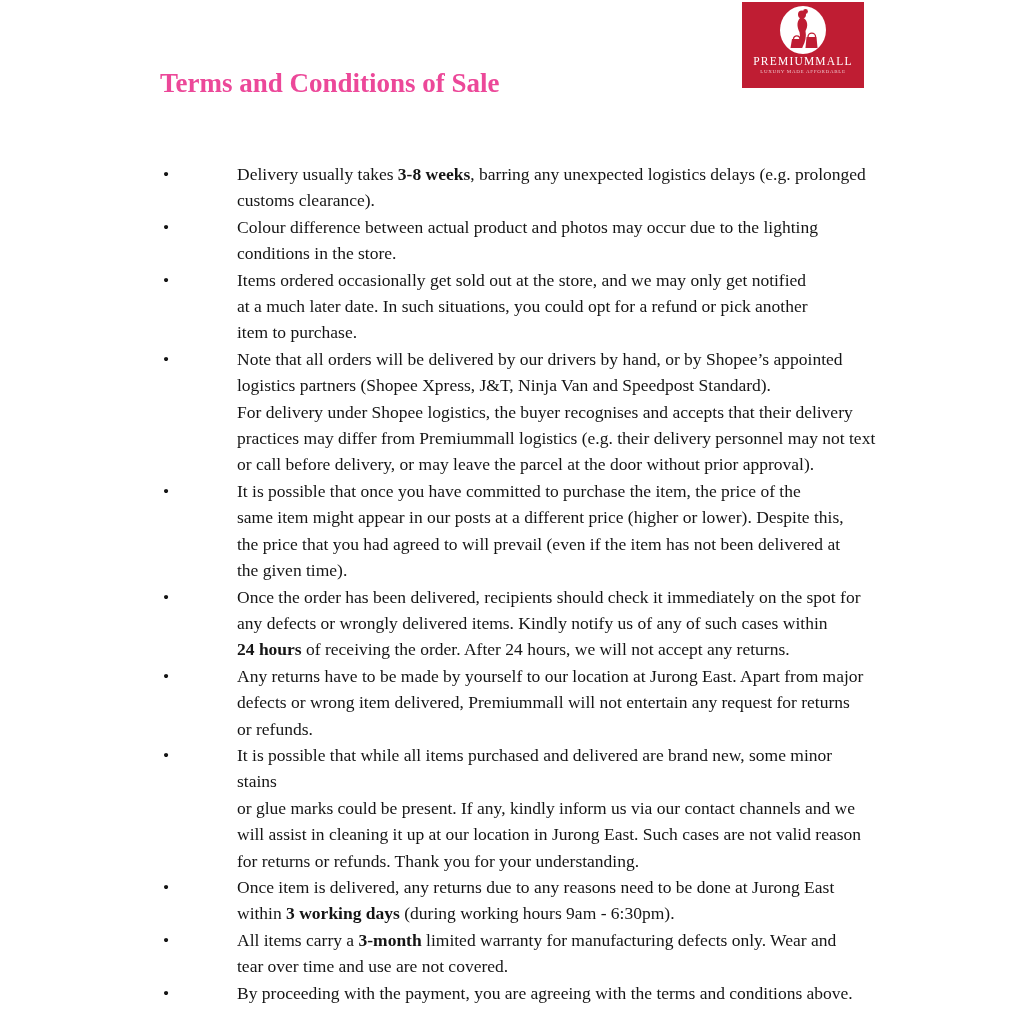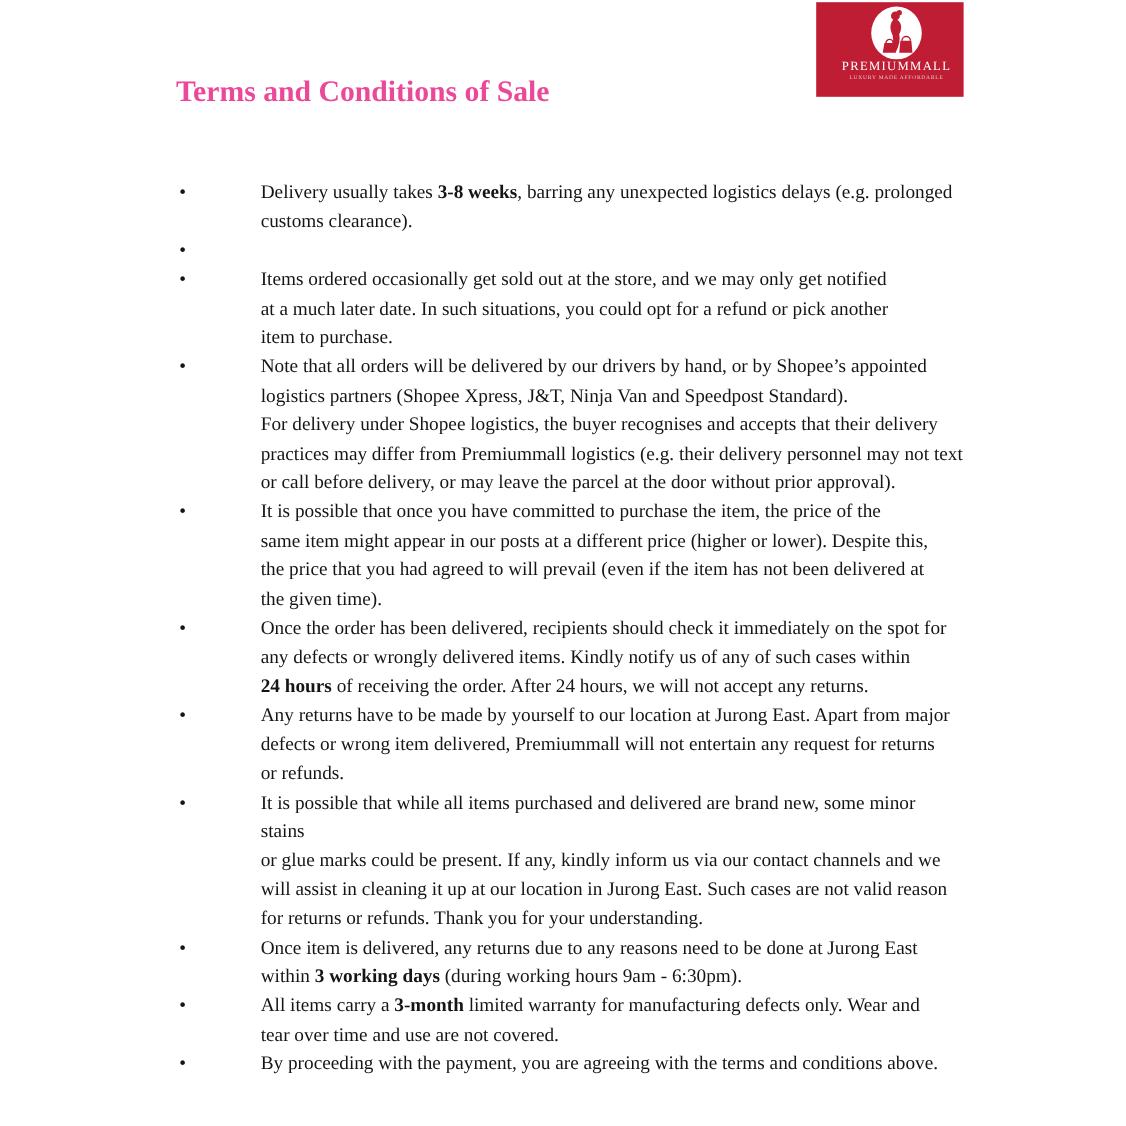--- a/index.html
+++ b/index.html
@@ -12,21 +12,21 @@
   .page{
     position:relative;
     width:1024px;height:1024px;
     background:#fff;overflow:hidden;
     font-family:"Liberation Serif","DejaVu Serif",serif;
     color:var(--ink);
   }
   
   .logo{
     position:absolute;left:742px;top:2px;width:122px;height:86px;
-    background:var(--logo-red);text-align:center;padding-left:12px;
+    background:var(--logo-red);text-align:center;
   }
   .logo-mark{display:block;margin:2px auto 0;}
   .logo-brand{
     color:#fff;font-size:11.5px;letter-spacing:1.2px;
     margin-top:1px;font-family:"Liberation Serif",serif;
   }
   .logo-tagline{
     color:rgba(255,255,255,0.72);font-size:5px;letter-spacing:0.7px;
     margin-top:2px;font-family:"Liberation Serif",serif;
   }
@@ -84,20 +84,22 @@
 
 
   <ul class="terms" id="terms-list">
       <li>
         <span class="bullet">•</span>
         <span class="txt"><span>Delivery usually takes </span><b>3-8 weeks</b><span>, barring any unexpected logistics delays (e.g. prolonged
 customs clearance).</span></span>
       </li>
       <li>
         <span class="bullet">•</span>
+        <span class="txt"><span>Colour difference between actual product and photos may occur due to the lighting
+conditions in the store.</span></span>
       </li>
       <li>
         <span class="bullet">•</span>
         <span class="txt"><span>Items ordered occasionally get sold out at the store, and we may only get notified
 at a much later date. In such situations, you could opt for a refund or pick another
 item to purchase.</span></span>
       </li>
       <li>
         <span class="bullet">•</span>
         <span class="txt"><span>Note that all orders will be delivered by our drivers by hand, or by Shopee’s appointed

